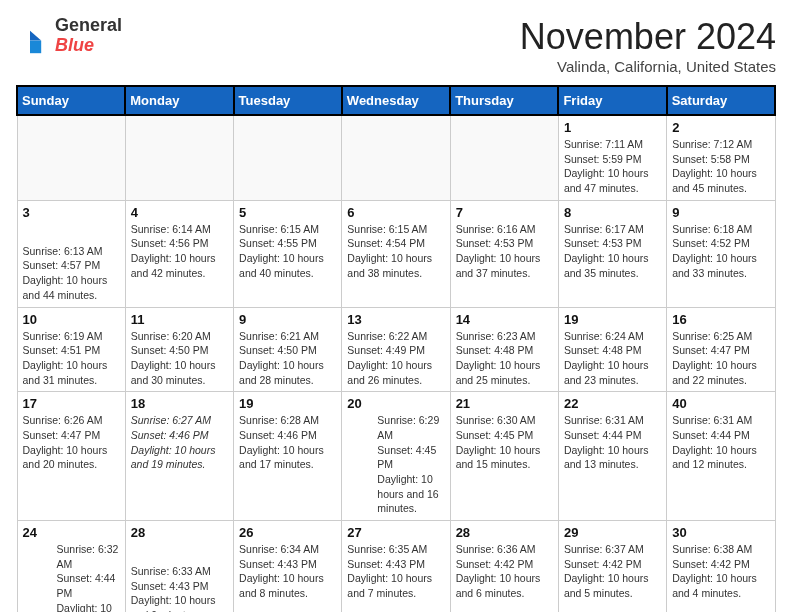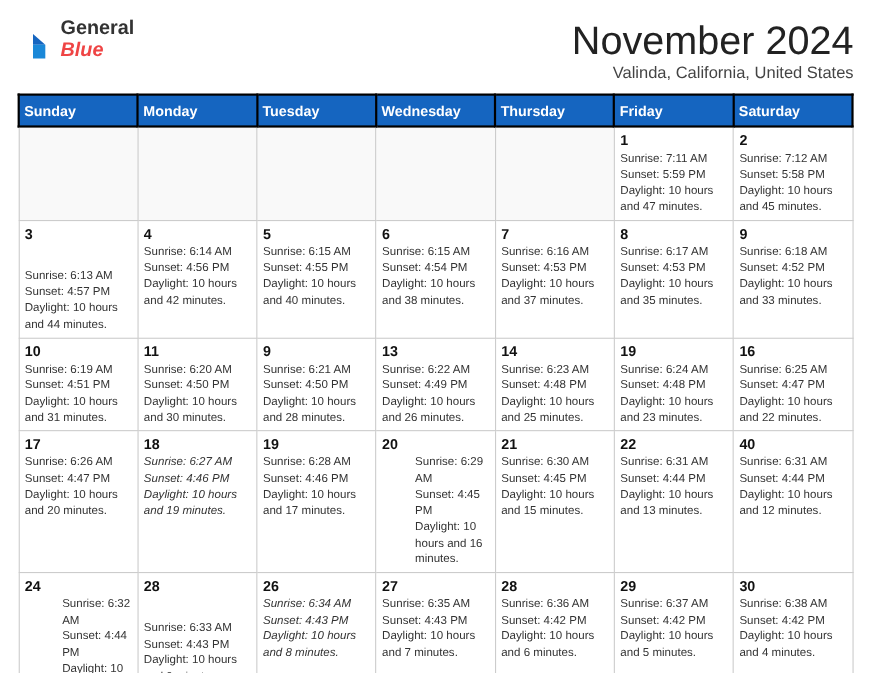--- a/index.html
+++ b/index.html
@@ -288,21 +288,21 @@
 Daylight: 10 hours and 11 minutes.</div>
         </td>
         <td>
           <div class="day-num">28</div>
           <div class="day-info" style="white-space: pre-line; margin-top: 24px;">Sunrise: 6:33 AM
 Sunset: 4:43 PM
 Daylight: 10 hours and 9 minutes.</div>
         </td>
         <td>
           <div class="day-num">26</div>
-          <div class="day-info" style="white-space: pre-line; font-style: italic;">Sunrise: 6:34 AM
+          <div class="day-info" style="white-space: pre-line;">Sunrise: 6:34 AM
 Sunset: 4:43 PM
 Daylight: 10 hours and 8 minutes.</div>
         </td>
         <td>
           <div class="day-num">27</div>
           <div class="day-info" style="white-space: pre-line;">Sunrise: 6:35 AM
 Sunset: 4:43 PM
 Daylight: 10 hours and 7 minutes.</div>
         </td>
         <td>

